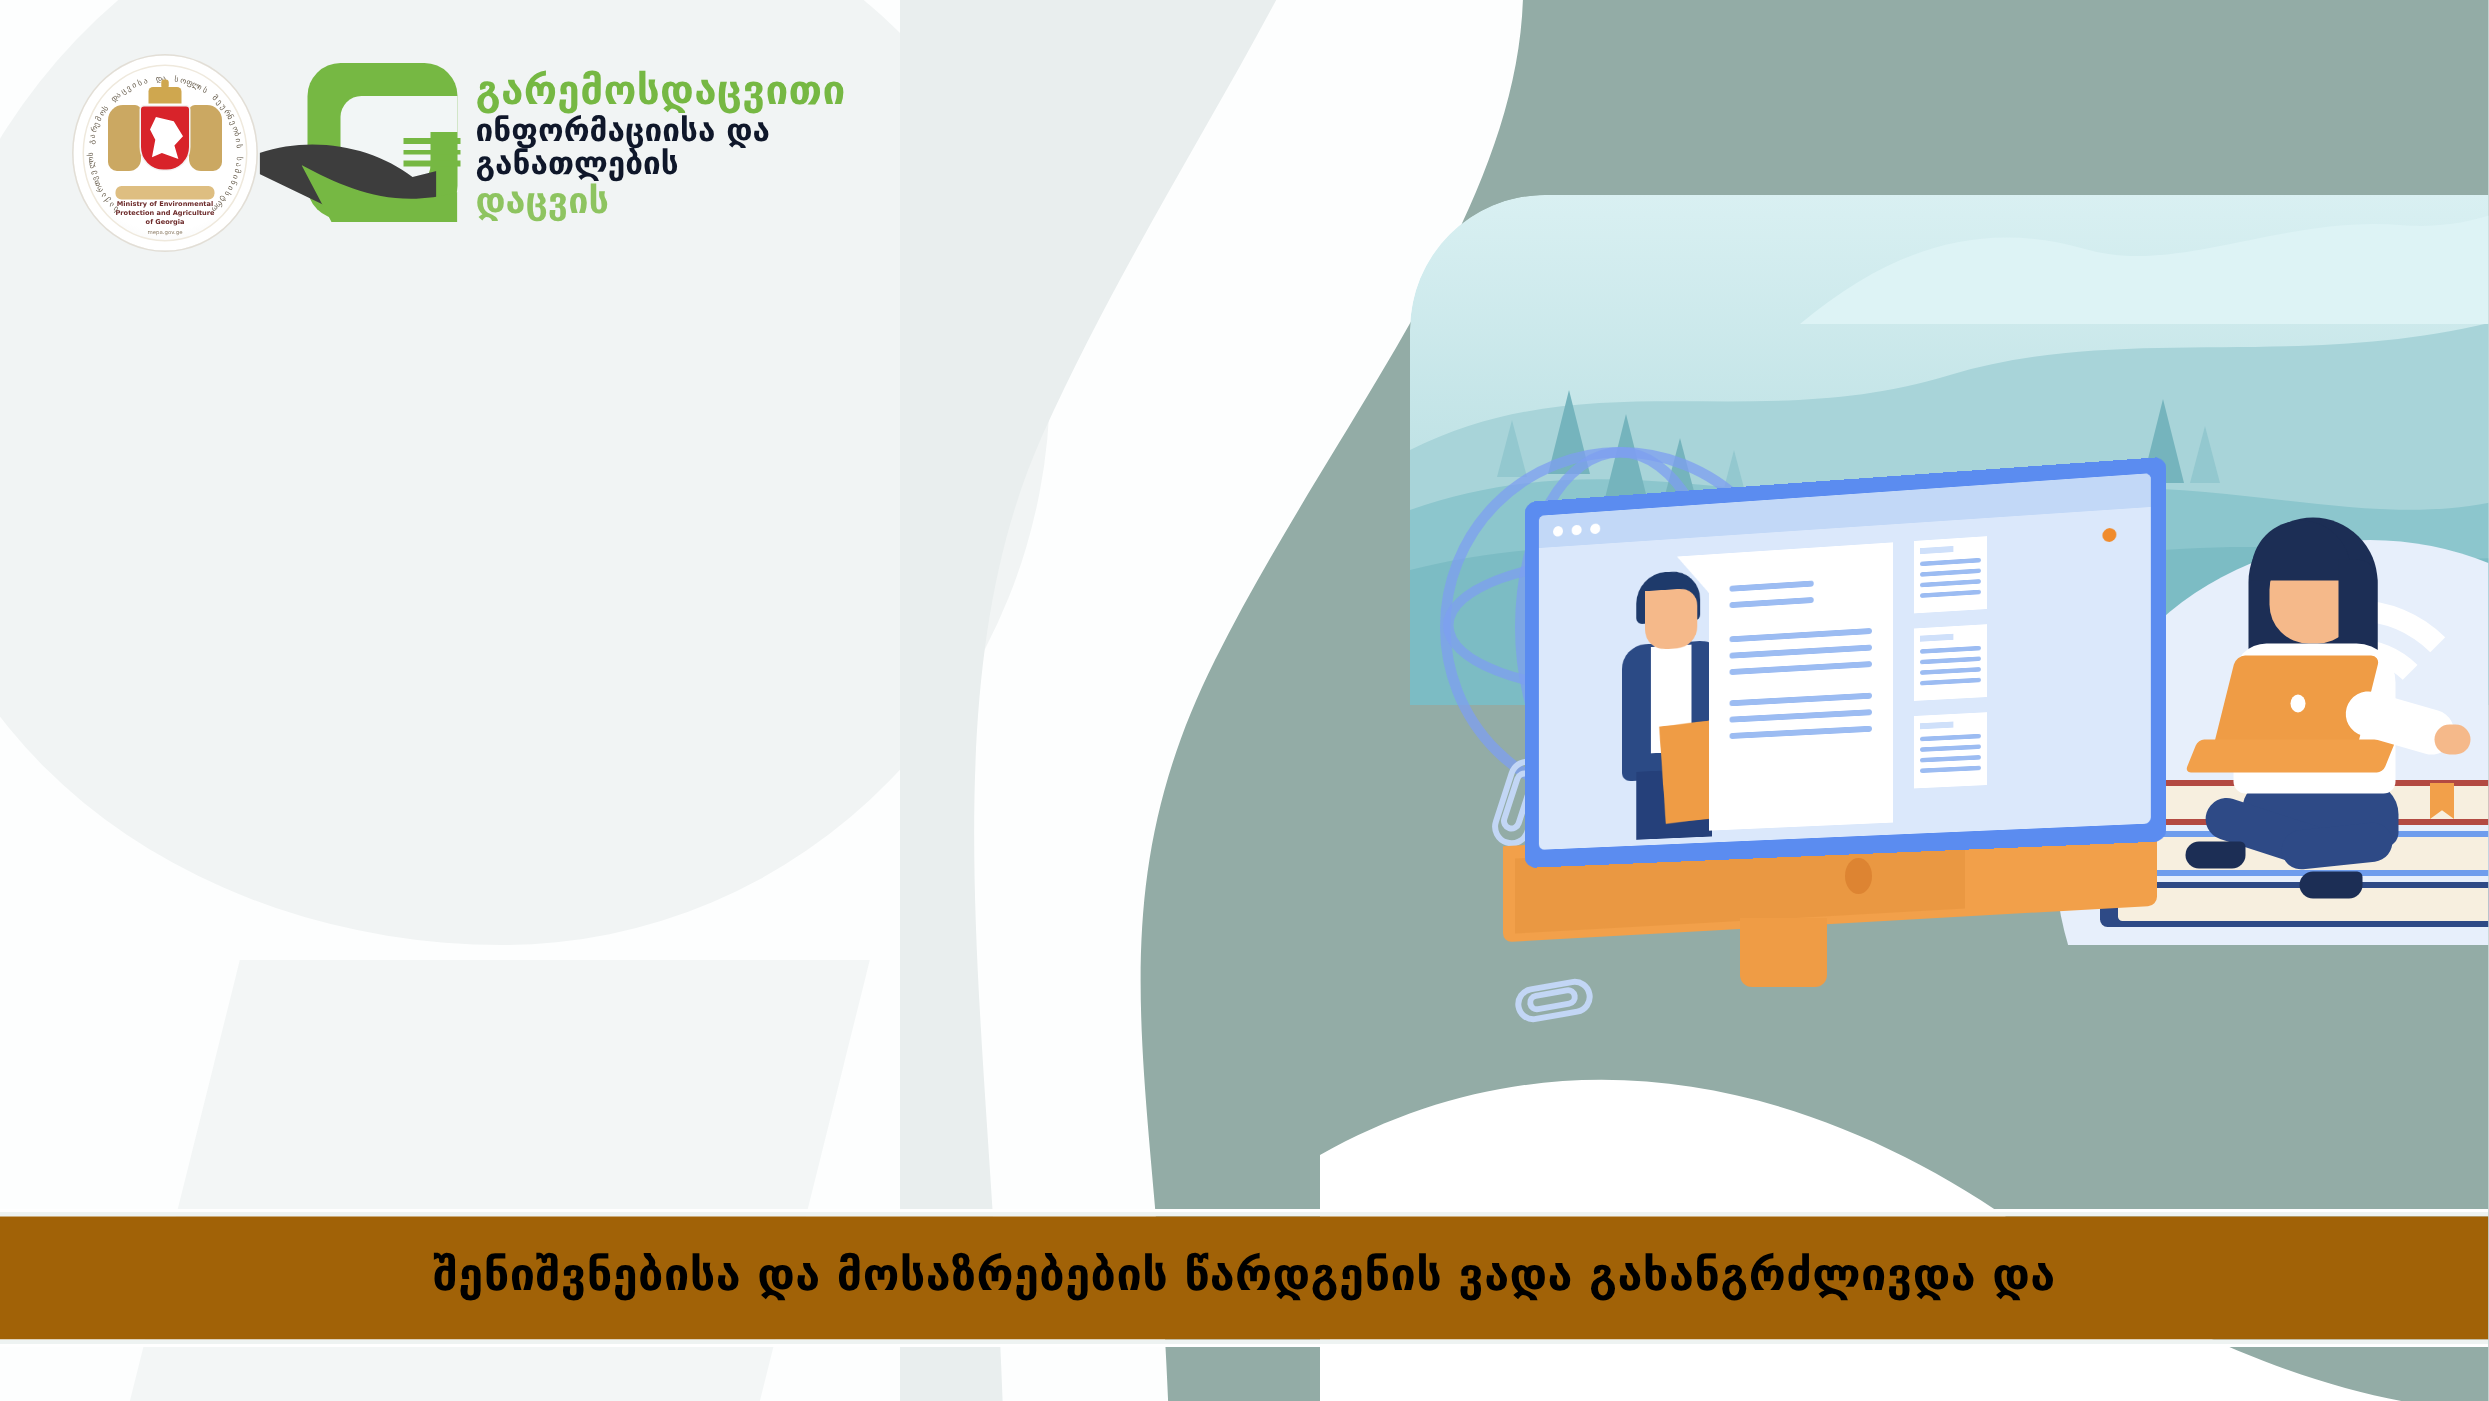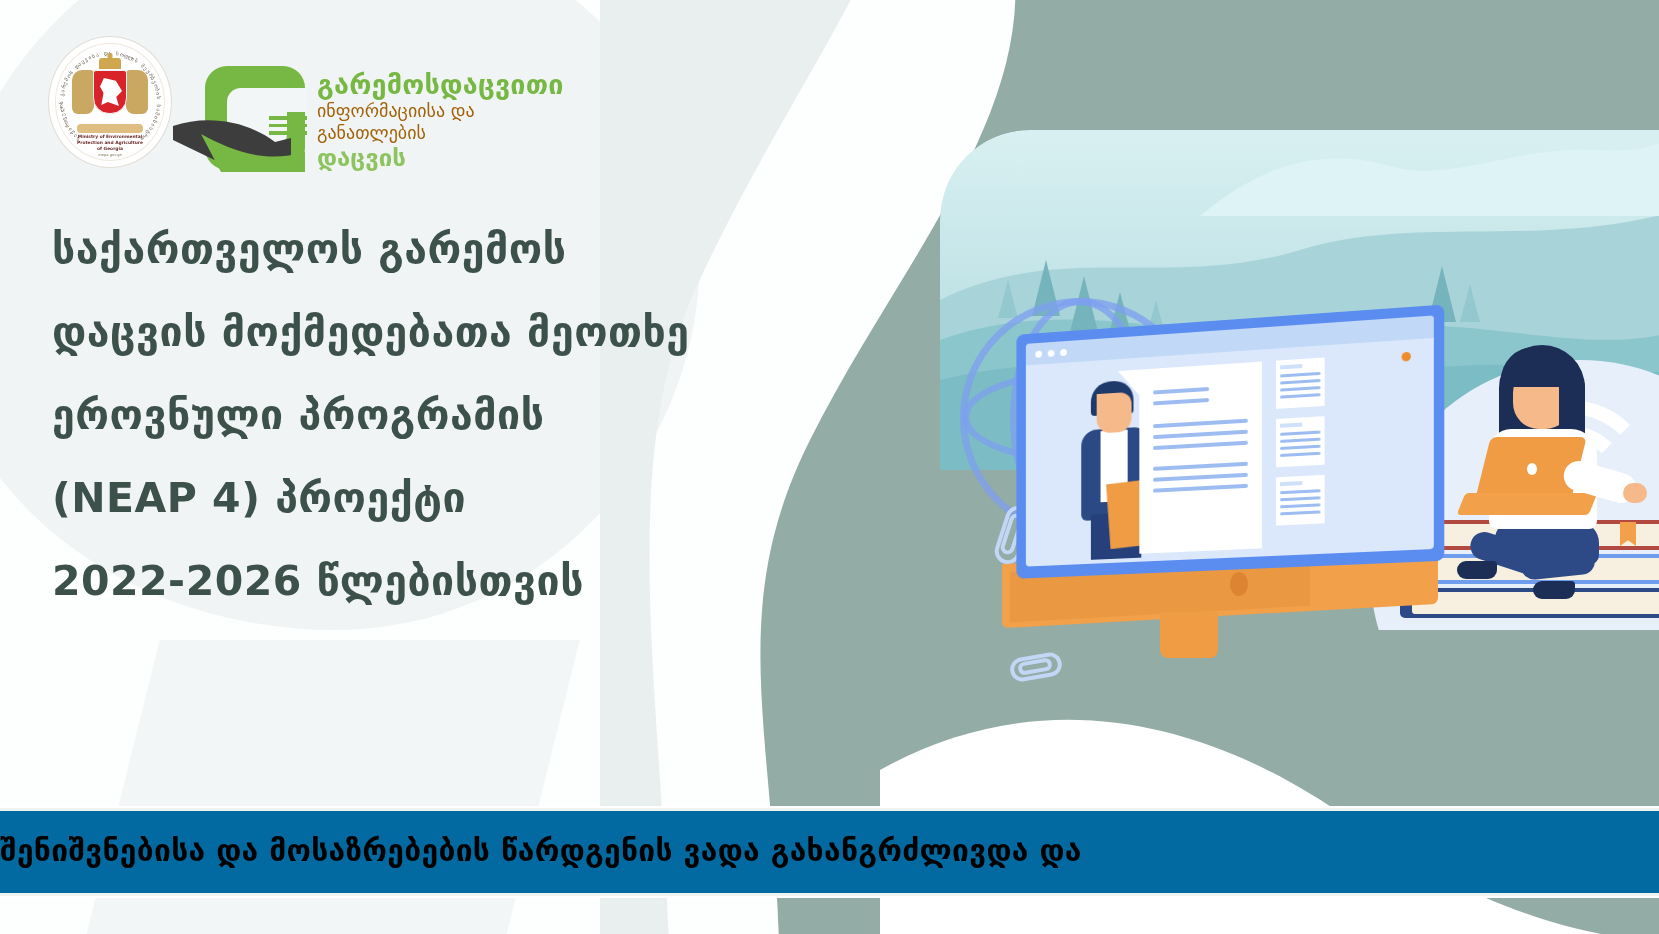--- a/index.html
+++ b/index.html
@@ -239,21 +239,21 @@
     border: 1.5px solid #f2f2f2;
   }
   .shield .rider { position:absolute; left: 6px; top: 7px; width: 22px; height: 28px; background:#ffffff;
                    clip-path: polygon(18% 0,72% 10%,100% 46%,74% 68%,86% 100%,36% 86%,6% 96%,16% 54%,0 30%);}
   .seal-ribbon { position:absolute; left: 50%; top: 88px; transform: translateX(-50%);
                  width: 66px; height: 9px; background:#d8b36b; border-radius: 4px; opacity:.85;}
   .seal-en { position:absolute; left: 0; right: 0; top: 98px; text-align:center;
              font-size: 4.4px; line-height: 6px; color:#6d2b2b; font-weight:700;}
   .seal-url { font-size: 3.6px; color:#8a7a63; font-weight:400; }
 
-  .eiec { position:absolute; left: 205px; top: 64px; width: 350px; height: 110px; }
+  .eiec { position:absolute; left: 205px; top: 40px; width: 350px; height: 110px; }
   .eiec-mark { position:absolute; left: 0; top: 2px; width: 100px; height: 104px; }
   .eiec-mark .outer {
     position:absolute; inset:0; background:#76b843; border-radius: 22px;
   }
   .eiec-mark .inner {
     position:absolute; left: 22px; top: 22px; width: 60px; height: 60px;
     background:#f2f6f6; border-radius: 14px 14px 14px 14px;
   }
   .eiec-mark .notch {
     position:absolute; left: 62px; top: 22px; width: 38px; height: 24px; background:#f2f6f6;
@@ -263,37 +263,37 @@
   .eiec-mark .book-dark {
     position:absolute; left: -32px; top: 54px; width: 118px; height: 46px; background:#3d3d3d;
     clip-path: path("M 0 6 C 36 -6 76 2 102 22 L 118 18 L 118 46 L 54 46 L 0 20 Z");
   }
   .eiec-mark .book-green {
     position:absolute; left: -4px; top: 68px; width: 104px; height: 38px; background:#76b843;
     clip-path: path("M 0 0 C 30 16 62 30 104 18 L 104 38 L 20 38 Z");
   }
   .eiec-txt { position:absolute; left: 112px; top: 6px; width: 240px; }
   .eiec-l1 { font-size: 27px; font-weight: 700; color:#76b843; letter-spacing:.2px; line-height: 30px;}
-  .eiec-l2 { font-size: 18px; font-weight: 400; color:#a16207; line-height: 22px;}
+  .eiec-l2 { font-size: 21px; font-weight: 700; color:#0f172a; line-height: 22px;}
   .eiec-l3 { font-size: 24px; font-weight: 700; color:#8ec460; line-height: 28px;}
 
   
   .title {
     position:absolute; left: 52px; top: 208px; width: 720px; z-index: 6;
     color:#3d514b; font-weight: 700; font-size: 41px; line-height: 83px;
     letter-spacing: 0.5px;
   }
   .title div { white-space: nowrap; }
 
   
   .bottom-wrap { position:absolute; left:0; right:0; bottom: 36px; z-index: 7; }
   .hline { height: 3px; background:#eef3f2; }
   .hline.thin { height: 2px; background:#ffffff; }
   .bottom-bar {
-    background: #0369a1; padding: 18px 0 20px 0; 
+    background: #a16207; padding: 18px 0 20px 0; text-align:center;
   }
   .bottom-bar div {
     color:#000000; font-weight: 700; font-size: 30px; line-height: 44px; letter-spacing: .3px;
   }
 </style>
 </head>
 <body>
 
 <div class="banner">
 
@@ -528,27 +528,20 @@
         <div class="book-green"></div>
       </div>
       <div class="eiec-txt">
         <div class="eiec-l1">გარემოსდაცვითი</div>
         <div class="eiec-l2">ინფორმაციისა და განათლების</div>
         <div class="eiec-l3">დაცვის</div>
       </div>
     </div>
   </div>
 
-  <div class="title">
-    <div>საქართველოს გარემოს</div>
-    <div>დაცვის მოქმედებათა მეოთხე</div>
-    <div>ეროვნული პროგრამის</div>
-    <div>(NEAP 4) პროექტი</div>
-    <div>2022-2026 წლებისთვის</div>
-  </div>
 
   <div class="bottom-wrap">
     <div class="hline thin"></div>
     <div class="hline"></div>
     <div class="bottom-bar">
       <div>შენიშვნებისა და მოსაზრებების წარდგენის ვადა გახანგრძლივდა და</div>
     </div>
     <div class="hline"></div>
     <div class="hline thin"></div>
   </div>

